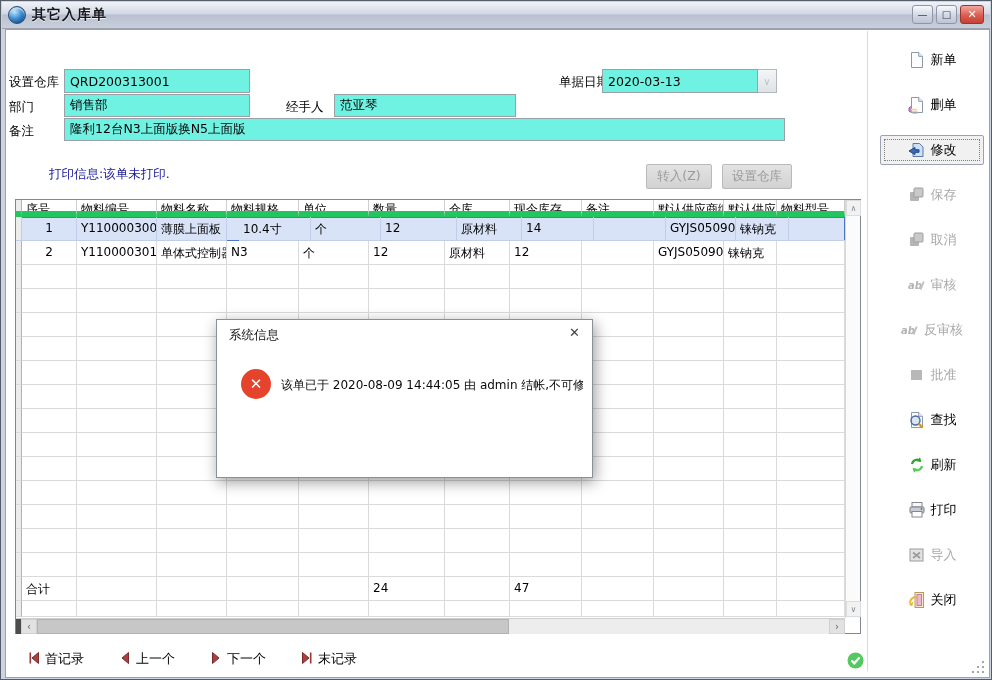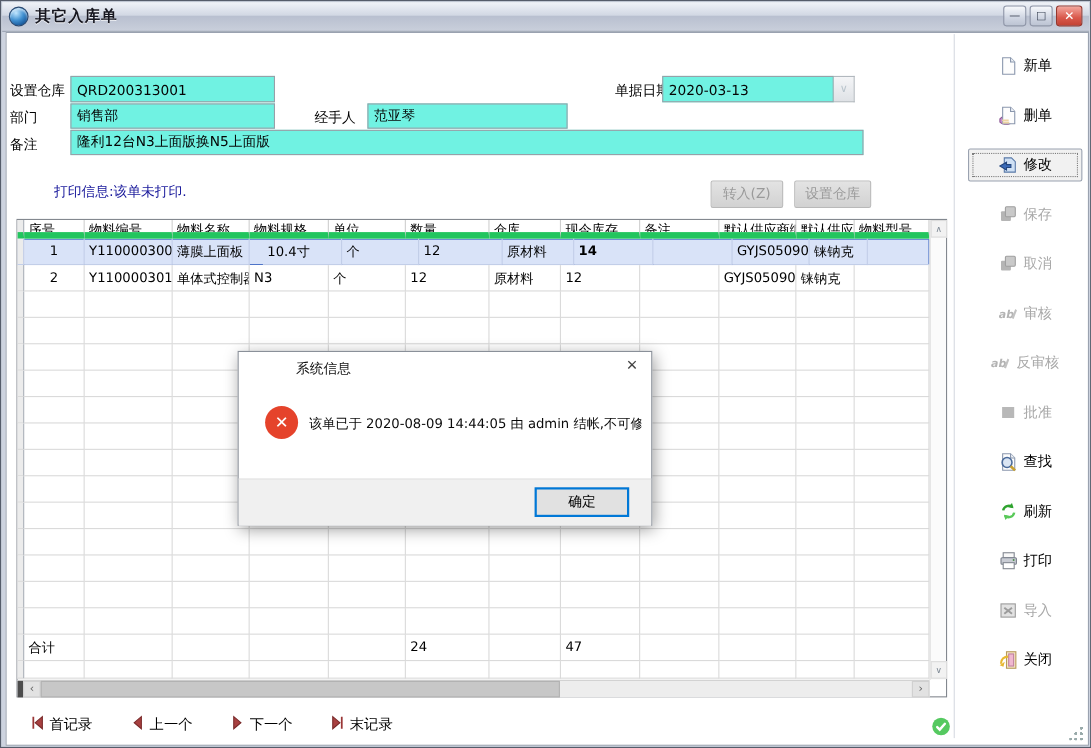--- a/index.html
+++ b/index.html
@@ -50,21 +50,21 @@
   .varrow{position:absolute;left:0;width:15px;height:16px;background:#f2f2f2;border:1px solid #dcdcdc;box-sizing:border-box;
     color:#7d8894;font-size:8px;display:flex;align-items:center;justify-content:center;}
   .hscroll{position:absolute;left:0;top:418px;width:829px;height:16px;background:#ededed;border-top:1px solid #cfcfcf;box-sizing:border-box;}
   .hs-strip{position:absolute;left:0;top:0;width:5px;height:15px;background:#4c4c4c;}
   .hs-arrow{position:absolute;top:0;width:16px;height:15px;background:#e2e2e2;color:#666;font-size:10px;
     display:flex;align-items:center;justify-content:center;border:1px solid #d0d0d0;box-sizing:border-box;}
   .hs-thumb{position:absolute;left:21px;top:0;width:472px;height:15px;background:#c7c7c7;border:1px solid #b2b2b2;box-sizing:border-box;}
   
   .dialog{position:absolute;left:215px;top:318px;width:375px;height:157px;background:#fff;
     border:1px solid #8a9099;box-shadow:2px 4px 14px rgba(0,0,0,.40);z-index:50;}
-  .dlg-title{position:absolute;left:12px;top:7px;font-size:12.5px;color:#111;margin-left:40px;}
+  .dlg-title{position:absolute;left:12px;top:7px;font-size:12.5px;color:#111;}
   .dlg-close{position:absolute;right:12px;top:5px;font-size:13px;color:#444;}
   .err-icon{position:absolute;left:24px;top:49px;width:30px;height:30px;border-radius:50%;background:#e5432b;
     color:#fff;font-size:15px;font-weight:bold;display:flex;align-items:center;justify-content:center;}
   .dlg-msg{position:absolute;left:64px;top:57px;width:302px;font-size:12px;color:#0a0a0a;white-space:nowrap;overflow:hidden;}
   .dlg-footer{position:absolute;left:0;top:115px;width:100%;height:42px;background:#f0f0f0;border-top:1px solid #e3e3e3;}
   .dlg-ok{position:absolute;right:20px;top:7px;width:86px;height:27px;background:#e1e1e1;
     border:2px solid #0078d7;font-size:12.5px;color:#000;font-family:inherit;}
   
   .toolbar{position:absolute;left:870px;top:44px;width:122px;display:flex;flex-direction:column;align-items:center;gap:15px;}
   .tbtn{display:flex;align-items:center;justify-content:center;gap:5px;height:30px;font-size:13px;color:#000;}
@@ -139,21 +139,21 @@
         </div>
         <div class="trow sel">
           <div class="cell ind" style="width: 6px;"></div>
           <div class="cell center" style="width: 55px;">1</div>
           <div class="cell" style="width: 80px;">Y110000300</div>
           <div class="cell" style="width: 70px;">薄膜上面板</div>
           <div class="cell" style="width: 72px; margin-left: 12px;">10.4寸</div>
           <div class="cell" style="width: 70px;">个</div>
           <div class="cell" style="width: 76px;">12</div>
           <div class="cell" style="width: 65px;">原材料</div>
-          <div class="cell" style="width: 72px; font-weight: bold;">14</div>
+          <div class="cell" style="width: 72px;">14</div>
           <div class="cell" style="width: 72px;"></div>
           <div class="cell" style="width: 70px;">GYJS05090</div>
           <div class="cell" style="width: 53px;">铼钠克</div>
           <div class="cell" style="width: 68px;"></div>
         </div>
         <div class="trow">
           <div class="cell ind" style="width: 6px;"></div>
           <div class="cell center" style="width: 55px;">2</div>
           <div class="cell" style="width: 80px;">Y110000301</div>
           <div class="cell" style="width: 70px;">单体式控制器</div>
@@ -403,23 +403,20 @@
       <div class="hs-thumb"></div>
       <div class="hs-arrow" style="right:0">›</div>
     </div>
   </div>
 
   <div class="dialog">
     <div class="dlg-title">系统信息</div>
     <div class="dlg-close">✕</div>
     <div class="err-icon">✕</div>
     <div class="dlg-msg">该单已于 2020-08-09 14:44:05 由 admin 结帐,不可修改</div>
-    <div class="dlg-footer">
-      <button class="dlg-ok">确定</button>
-    </div>
   </div>
 
   <div class="toolbar" id="toolbar">
       <div class="tbtn">
         <span class="ticon">
           <svg viewBox="0 0 18 18" width="18" height="18">
             <path d="M3.5 1.5h7.2l3.8 3.8v11.2H3.5z" fill="#fdfdfd" stroke="#8a97ad"></path>
             <path d="M10.7 1.5v3.8h3.8" fill="#eef2f7" stroke="#8a97ad"></path>
           </svg>
         </span>

